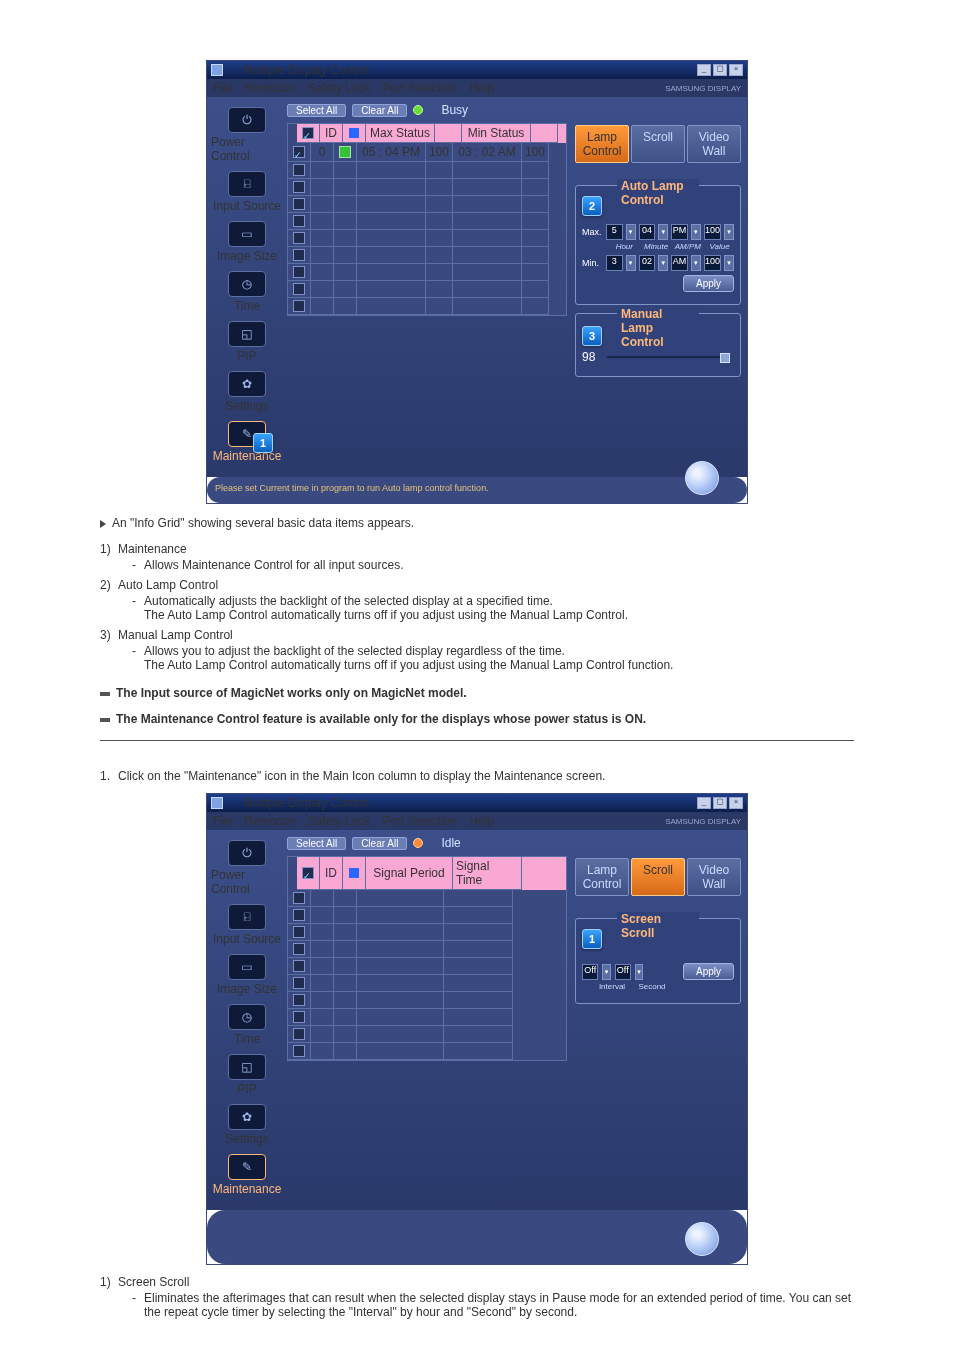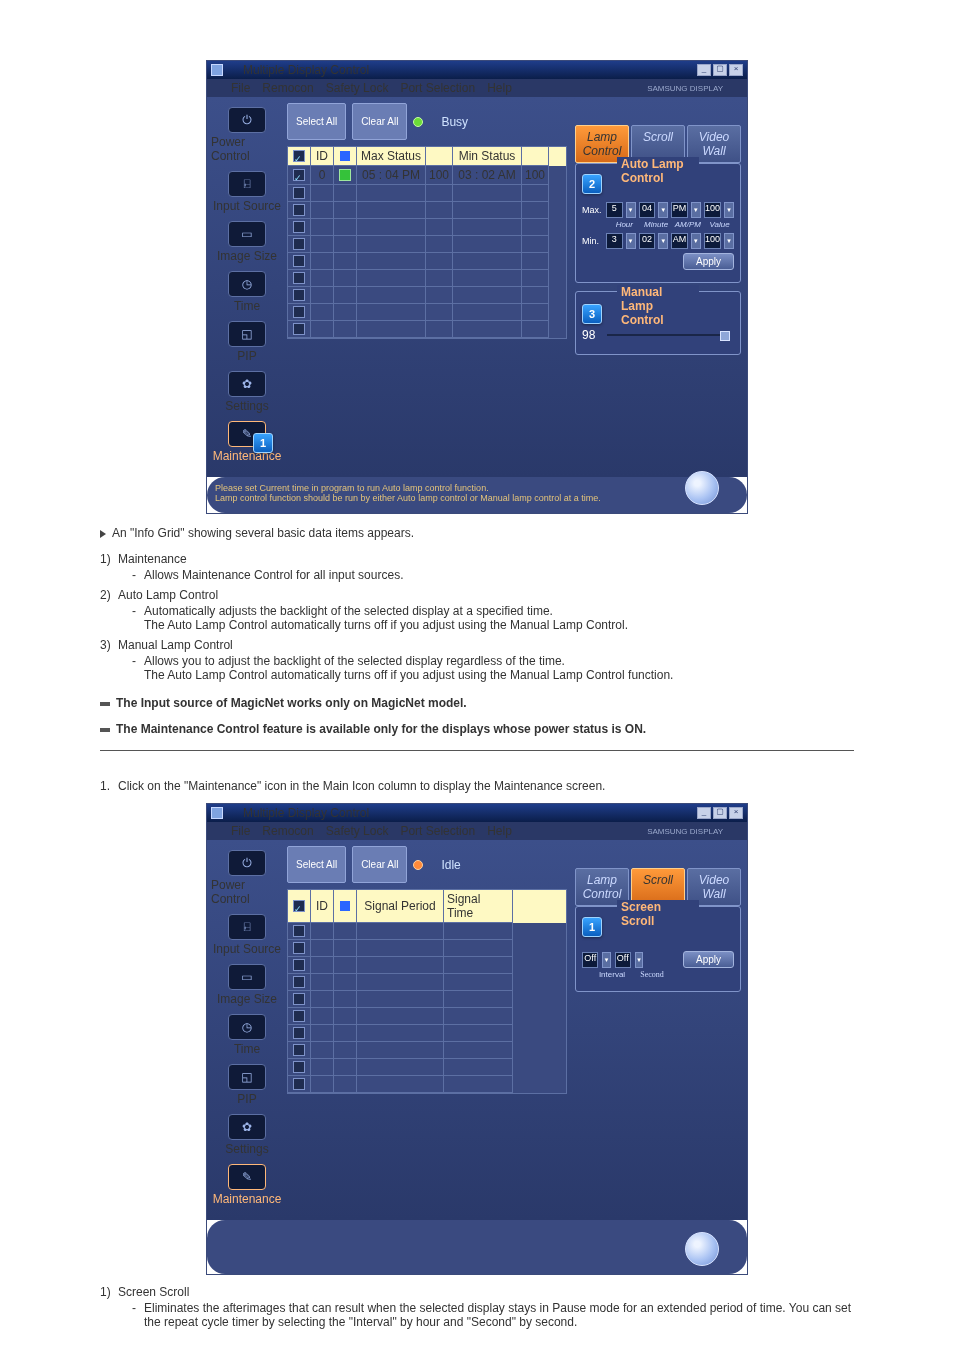--- a/index.html
+++ b/index.html
@@ -31,21 +31,21 @@
   }
   .app-titlebar .title-left { display:flex; align-items:center; gap:20px; }
   .app-titlebar .winbtns { display:flex; gap:2px; }
   .app-titlebar .wbtn {
     width:12px; height:10px; background:#c7d1e8; border:1px solid #9aa6c9; font-size:8px; line-height:8px; text-align:center; color:#2a3a6b;
   }
   .app-menubar {
     background: #2a3866;
     color: #c8d1ea;
     font-size: 10px;
-    padding: 2px 24px;
+    padding: 2px 6px;
     display:flex;
     justify-content: space-between;
     align-items:center;
   }
   .app-menubar .mitems { display:flex; gap:12px; }
   .app-body {
     background: linear-gradient(#3c4f8a, #2a396a);
     display:flex;
     position:relative;
   }
@@ -73,36 +73,36 @@
   .center-col {
     flex: 1;
     padding: 6px 4px 6px 2px;
   }
   .toolbar {
     display:flex; gap:6px; align-items:center;
     margin-bottom:6px;
   }
   .tbtn {
     background:#6a7db4; color:#fff; font-size:10px;
-    padding:12px 8px; border:1px solid #91a4d8; border-radius:2px;
+    padding:0 8px; border:1px solid #91a4d8; border-radius:2px;
   }
   .busy {
     display:flex; align-items:center; gap:18px; color:#cfe2ff; font-size:12px;
   }
   .dot-green { width:8px; height:8px; border-radius:50%; background:#6bdc38; border:1px solid #c7ffa3; }
   .grid {
     background:#3a4a80;
     border:1px solid #5c6fa3;
   }
   .grid-head, .grid-row {
     display:flex;
     font-size:9px;
     color:#cbd9ff;
   }
-  .grid-head { background:#fef9c3; }
+  .grid-head { background:#f9a8d4;margin-left:9px; }
   .gcell {
     border-right:1px solid #5c6fa3;
     border-bottom:1px solid #5c6fa3;
     padding:2px 3px;
     display:flex; align-items:center; justify-content:center;
     overflow:hidden;
   }
   .gc-chk { width:16px; }
   .gc-id  { width:16px; }
   .gc-ic  { width:16px; }
@@ -113,21 +113,21 @@
   .gc-sp  { width:80px; }
   .gc-st  { width:62px; }
   .chk { width:10px; height:10px; background:#1f2c50; border:1px solid #7e92c9; }
   .chk.on::after { content:"✓"; color:#8de0ff; font-size:9px; line-height:9px; }
   .sq-blue { width:10px; height:10px; background:#2a66ff; border:1px solid #8fbff; display:inline-block; }
   .sq-green{ width:10px; height:10px; background:#35c23a; border:1px solid #9fe79f; display:inline-block; }
   .right-panel {
     width: 166px;
     padding: 6px 6px 8px 4px;
   }
-  .tabs { display:flex; gap:2px; margin-bottom:0;font-style:italic; }
+  .tabs { display:flex; gap:2px; margin-bottom:22px; }
   .tab {
     flex:1;
     font-size:9px; text-align:center;
     color:#fff;
     padding:4px 2px;
     background:linear-gradient(#ff9a3a,#d76a18);
     border:1px solid #ffcf8a;
     border-radius:2px;
   }
   .tab.inactive { background:linear-gradient(#5a6ea2,#3f5187); border-color:#8094c9; color:#cbd9ff; }
@@ -458,21 +458,20 @@
             <span style="width:18px;color:#fff;">98</span>
             <div class="slider-track">
               <span class="slider-knob" style="right:0;"></span>
             </div>
           </div>
         </div>
       </div>
     </div>
     <div class="footer-bar">
       <span class="warn">Please set Current time in program to run Auto lamp control function.</span>
-      <span class="warn">Lamp control function should be run by either Auto lamp control or Manual lamp control at a time.</span>
       <span class="pen-circle"></span>
     </div>
   </div>
 
   <p class="arrow-bullet">An "Info Grid" showing several basic data items appears.</p>
 
   <div class="list-row">
     <div class="list-num">1)</div>
     <div class="list-body">
       <div>Maintenance</div>
@@ -700,21 +699,21 @@
           <div style="height:10px;"></div>
           <div class="row" style="justify-content:center; gap:4px;">
             <span class="sel" style="width:24px;">Off</span>
               <span class="sel-arrow">▾</span>
             <span class="sel" style="width:24px;">Off</span>
               <span class="sel-arrow">▾</span>
             <span class="apply-btn">Apply</span>
           </div>
           <div class="row" style="justify-content:center; gap:4px; margin-top:-2px;">
             <span class="tiny-sub" style="width:36px;">Interval</span>
-            <span class="tiny-sub" style="width:36px;font-family:Liberation Serif, serif;">Second</span>
+            <span class="tiny-sub" style="width:36px;">Second</span>
             <span style="width:48px;"></span>
           </div>
         </div>
       </div>
     </div>
     <div class="footer-bar" style="min-height:38px;">
       <span class="pen-circle"></span>
     </div>
   </div>
 

